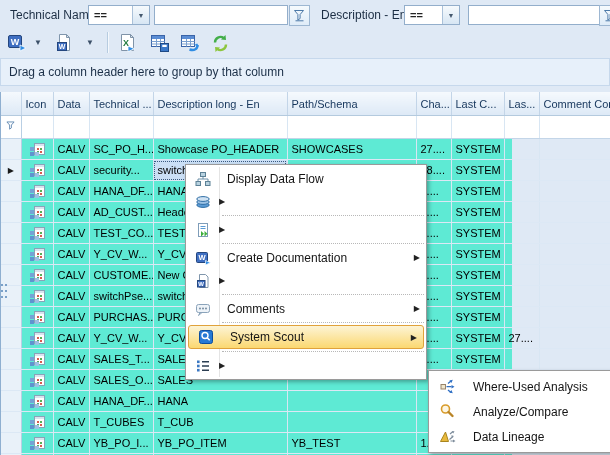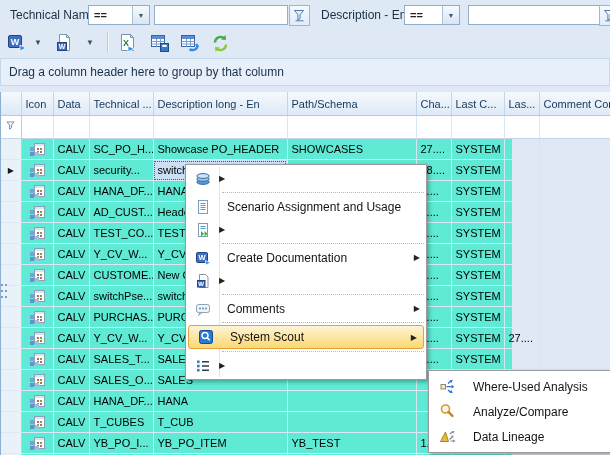--- a/index.html
+++ b/index.html
@@ -415,37 +415,39 @@
   </tr>
       </tbody>
   </table>
 </div>
 <div class="grip"></div>
 
 <div class="cmenu">
   <div class="mi">
     <span class="ic">
       <svg width="16" height="16" viewBox="0 0 16 16">
+        <path d="M8 5v3M3 8h10M3 8v2M13 8v2" stroke="#6b8fa8" fill="none"></path>
+        <rect x="5.5" y="1.5" width="5" height="4" fill="#b8d2e0" stroke="#5d8196"></rect>
+        <rect x="1" y="10.5" width="4.5" height="4" fill="#b8d2e0" stroke="#5d8196"></rect>
+        <rect x="10.5" y="10.5" width="4.5" height="4" fill="#b8d2e0" stroke="#5d8196"></rect>
+      </svg>
+      </span>
+    <span class="lbl">Display Data Flow</span>
+  </div>
+  <div class="mi">
+    <span class="ic">
+      <svg width="16" height="16" viewBox="0 0 16 16">
         <ellipse cx="8" cy="11" rx="6.2" ry="2.4" fill="#5b9bd5" stroke="#2e6da4"></ellipse>
         <ellipse cx="8" cy="8" rx="6.2" ry="2.4" fill="#9dc3e6" stroke="#2e6da4"></ellipse>
         <ellipse cx="8" cy="5" rx="6.2" ry="2.4" fill="#cfe2f3" stroke="#2e6da4"></ellipse>
       </svg>
       </span>
     <span class="arr">▶</span>
   </div>
   <div class="msep"></div>
-  <div class="mi">
-    <span class="ic">
-      <svg width="16" height="16" viewBox="0 0 16 16">
-        <rect x="3.5" y="1.5" width="9" height="13" fill="#fff" stroke="#7f9db9"></rect>
-        <path d="M5.5 4.5h5M5.5 6.5h5M5.5 8.5h5M5.5 10.5h5" stroke="#5b9bd5" fill="none"></path>
-      </svg>
-      </span>
-    <span class="lbl">Scenario Assignment and Usage</span>
-  </div>
   <div class="mi">
     <span class="ic">
       <svg width="16" height="16" viewBox="0 0 16 16">
         <rect x="3.5" y="1.5" width="9" height="13" fill="#fff" stroke="#7f9db9"></rect>
         <path d="M5.5 4.5h5M5.5 6.5h5" stroke="#5b9bd5" fill="none"></path>
         <path d="M6 9l3 2.8L6 14.8zM9.5 9l3 2.8-3 2.8z" fill="#3faf3f"></path>
       </svg>
       </span>
     <span class="arr">▶</span>
   </div>

